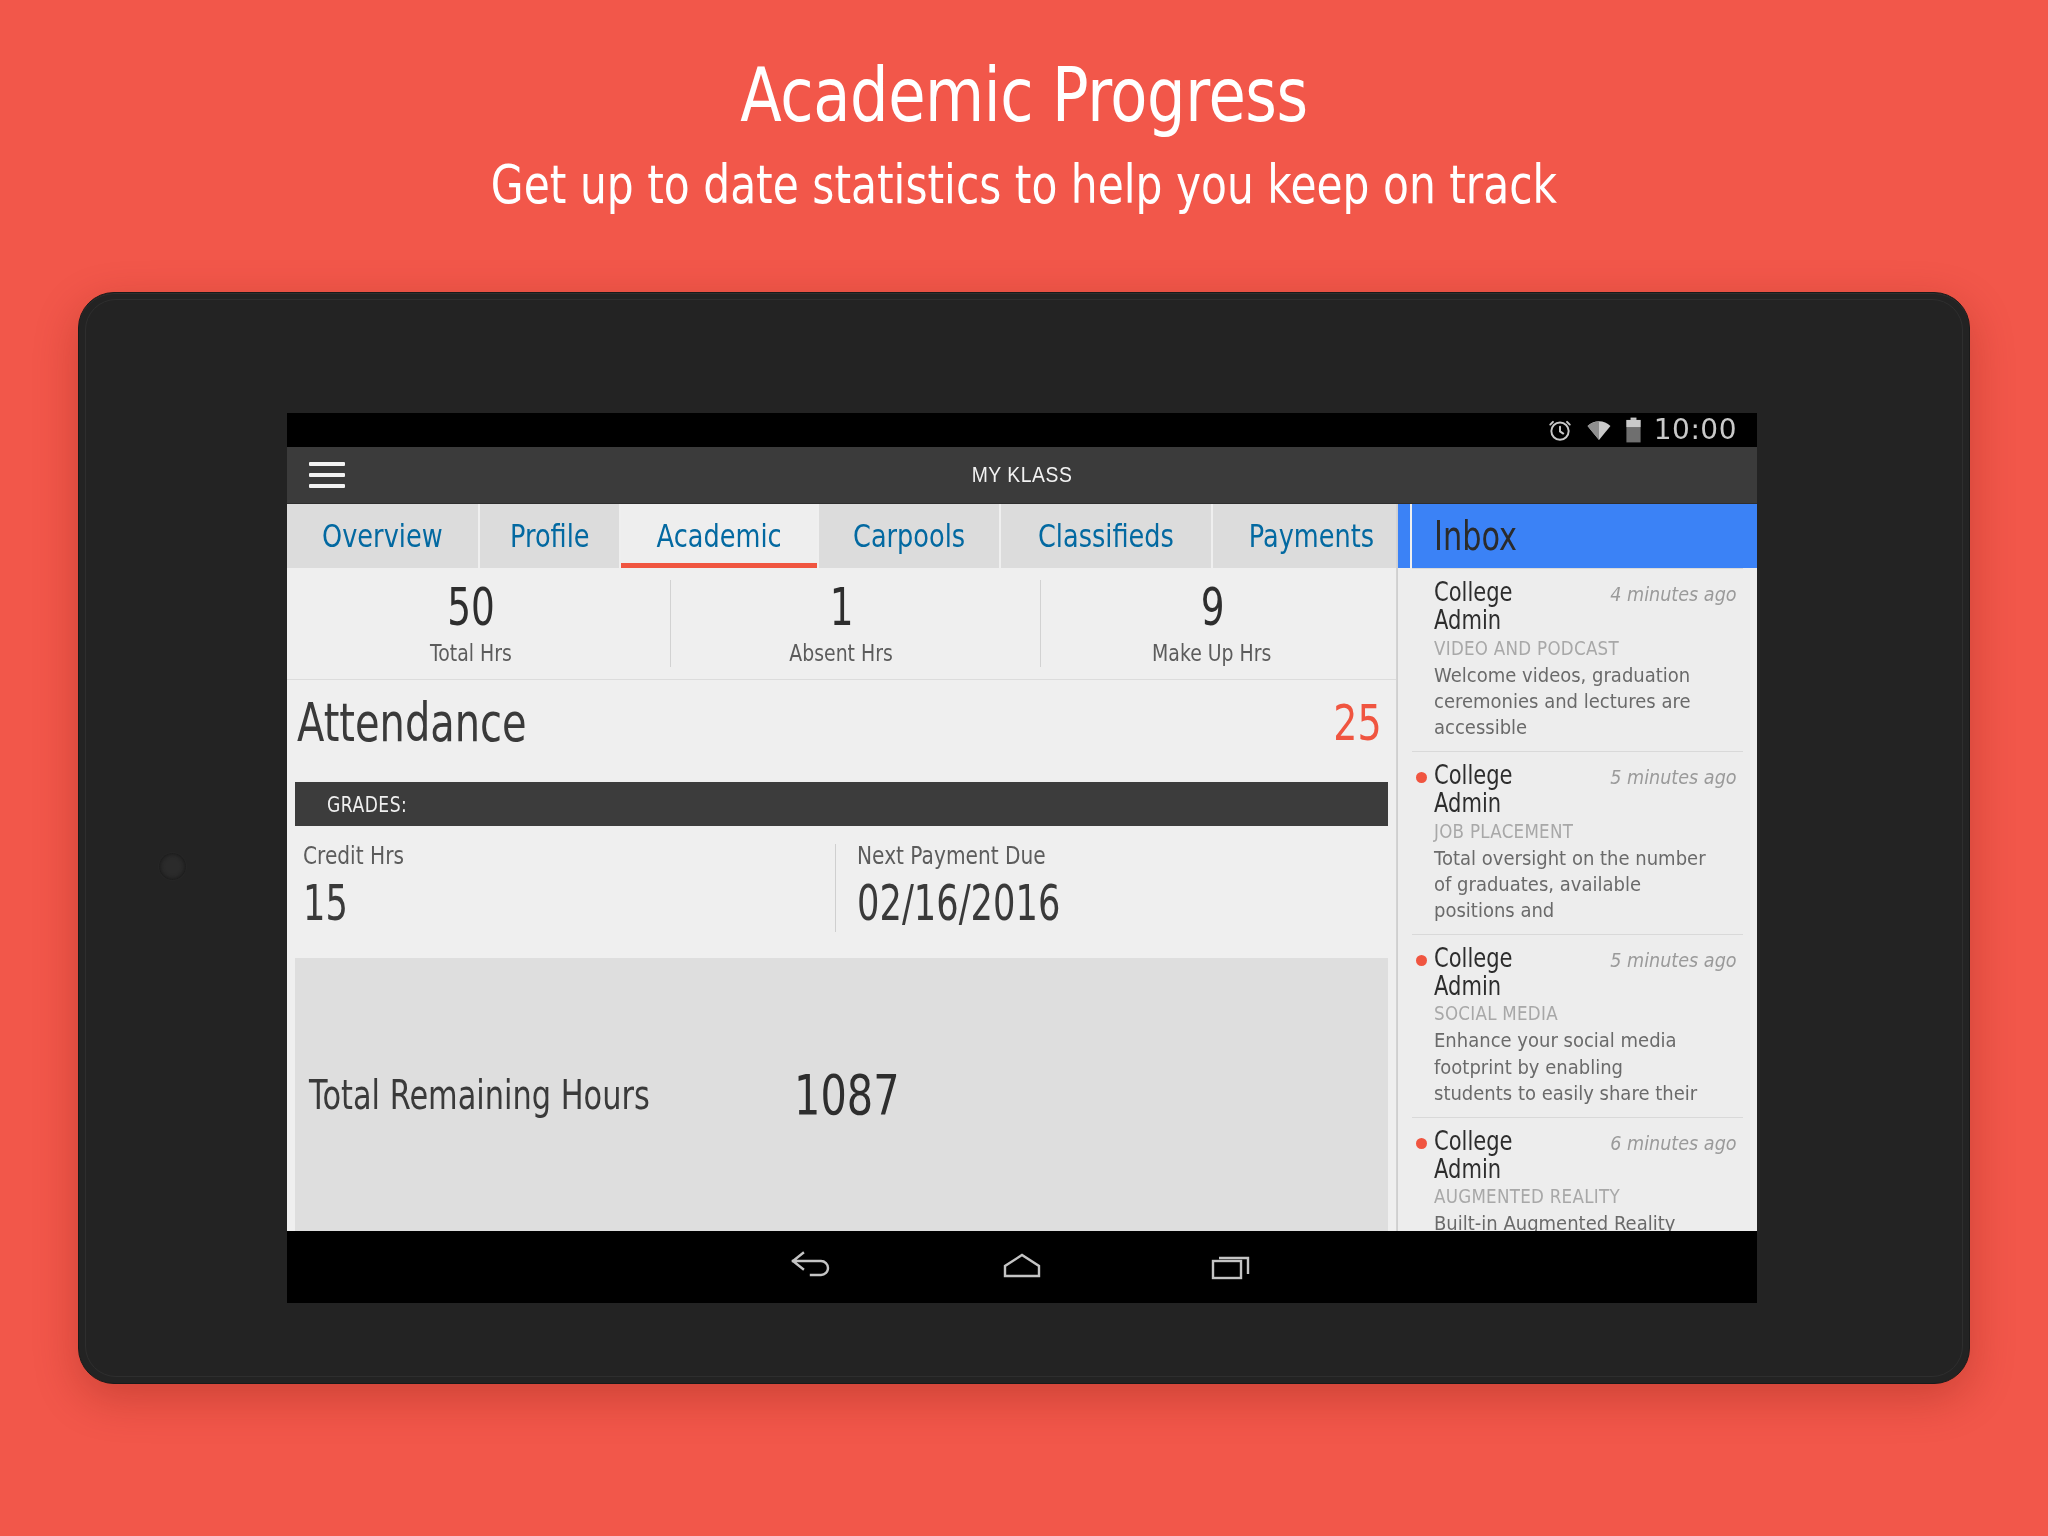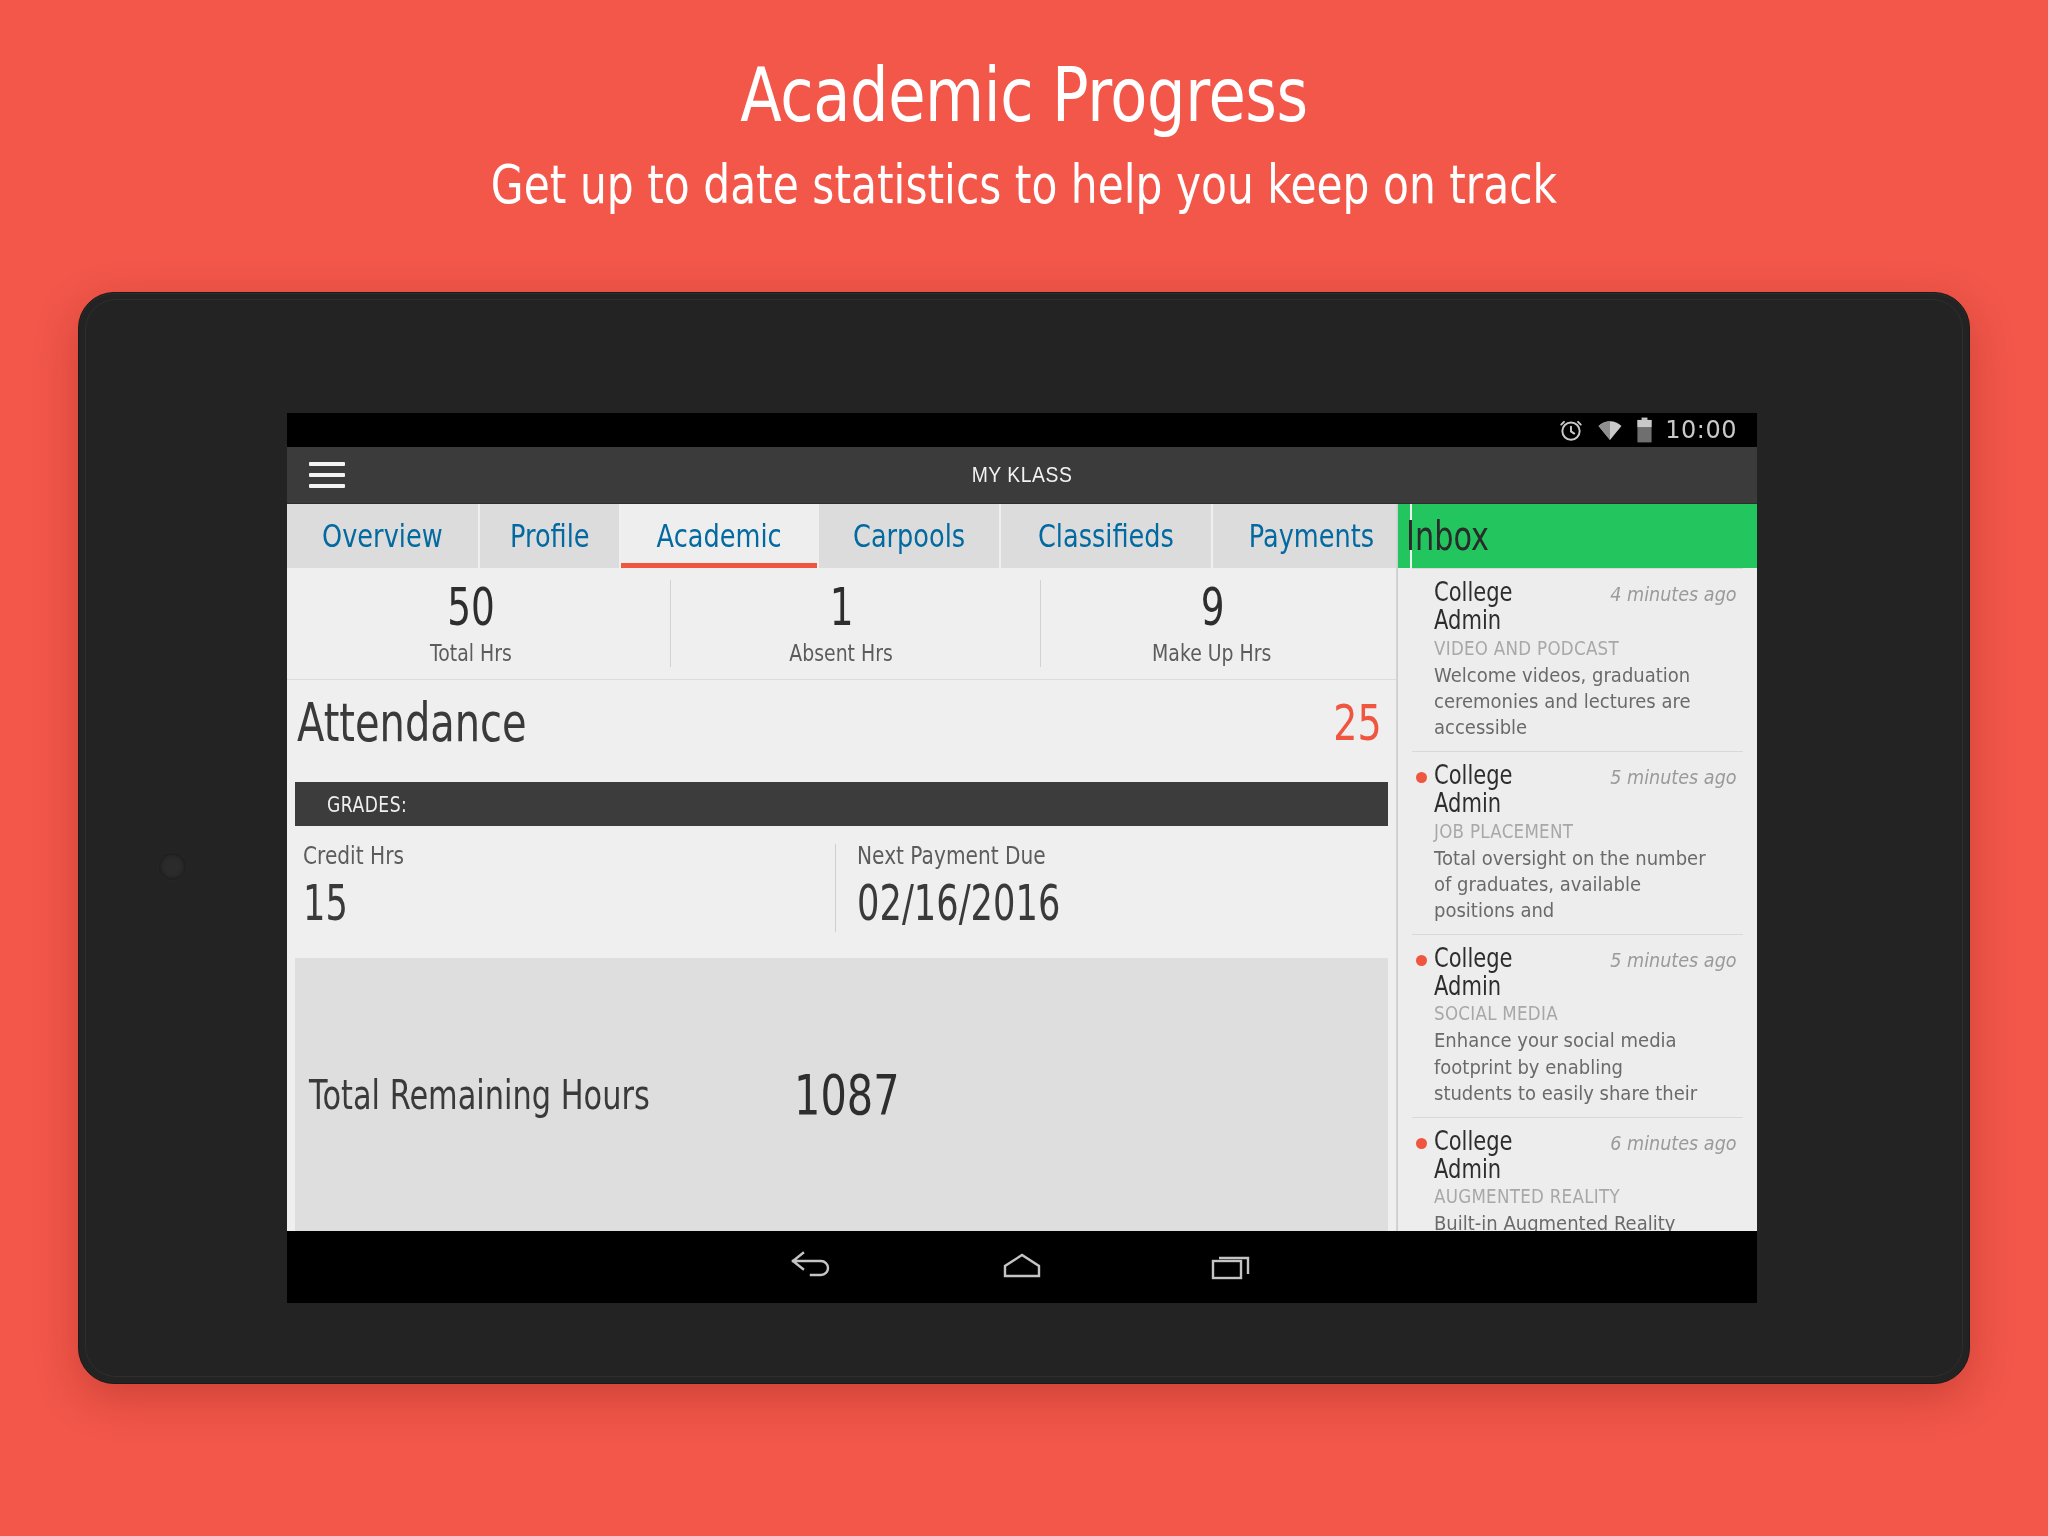--- a/index.html
+++ b/index.html
@@ -87,21 +87,21 @@
     height: 34px;
     background: #000;
     display: flex;
     align-items: center;
     justify-content: flex-end;
     padding-right: 20px;
     gap: 12px;
   }
   .sb-time {
     color: #c9c9c9;
-    font-size: 24px;
+    font-size: 28px;
     font-family: "DejaVu Sans", sans-serif;
     letter-spacing: 0.5px;
     line-height: 1;
   }
   .sb-icon { display: flex; align-items: center; }
 
   
   .actionbar {
     height: 57px;
     background: #3b3b3b;
@@ -346,22 +346,22 @@
     transform: scaleX(0.74);
     transform-origin: right center;
     line-height: 1;
   }
 
   
   .inbox-head {
     height: 64px;
     display: flex;
     align-items: center;
-    padding-left: 8px;
-    background: #22c55e;
+    padding-left: 36px;
+    background: #3b82f6;
     flex-shrink: 0;
   }
   .inbox-head span {
     font-size: 41px;
     color: #2b2b2b;
     font-family: "DejaVu Sans", sans-serif;
     transform: scaleX(0.74);
     transform-origin: left center;
     display: block;
     line-height: 1;

